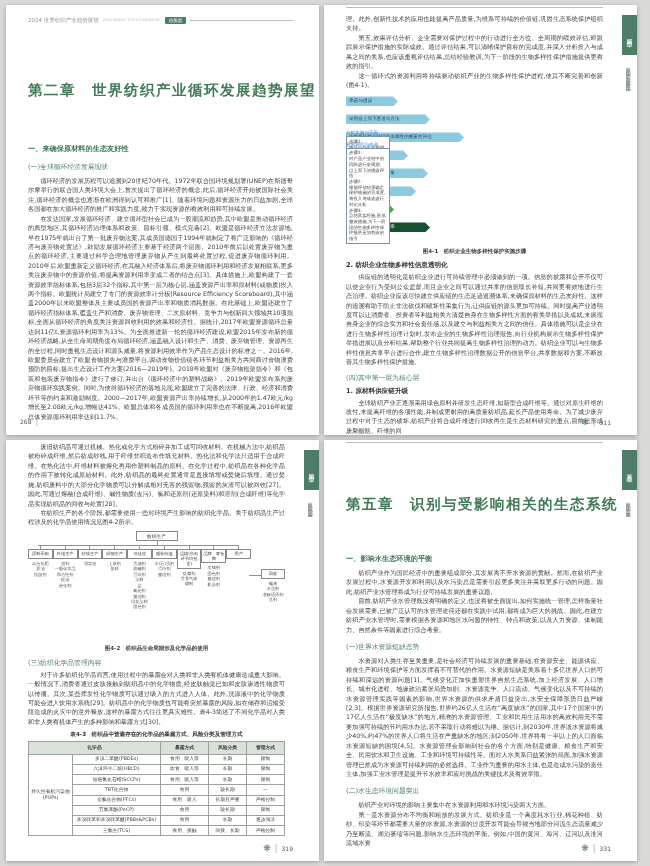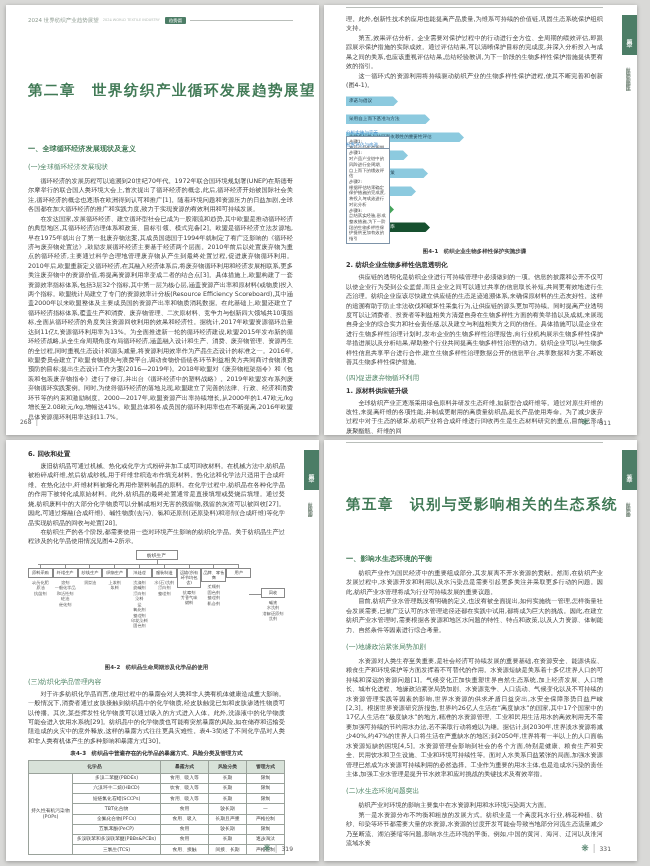--- a/index.html
+++ b/index.html
@@ -100,21 +100,21 @@
 
   <section class="page">
     <div class="inner even">
       <div class="running-head">
         <span class="rh-cn">2024 世界纺织产业趋势展望</span>
         <span class="rh-en">2024 WORLD TEXTILE INDUSTRY TREND OUTLOOK</span>
         <span class="rh-badge">趋势篇</span>
         <span class="rh-rule"></span>
       </div>
       <h1 class="chapter-title mt56">第二章　世界纺织产业循环发展趋势展望</h1>
-      <h2 class="sec-h mt44">一、全球循环经济发展现状及意义</h2>
+      <h2 class="sec-h mt44">一、来确保原材料的生态友好性</h2>
       <h3 class="sub-h mt8">(一)全球循环经济发展现状</h3>
       <p class="body mt4">循环经济的发展历程可以追溯到20世纪70年代。1972年联合国环境规划署(UNEP)在斯德哥尔摩举行的联合国人类环境大会上,首次提出了循环经济的概念,此后,循环经济开始被国际社会关注,循环经济的概念也逐渐在欧洲得到认可和推广[1]。随着环境问题和资源压力的日益加剧,全球各国都在加大循环经济的推广和实践力度,致力于实现资源的有效利用和可持续发展。</p>
       <p class="body">在发达国家,发展循环经济、建立循环型社会已成为一股潮流和趋势,其中欧盟是推动循环经济的典型地区,其循环经济治理体系和政策、目标引领、模式完备[2]。欧盟是循环经济立法发源地,早在1975年就出台了第一批废弃物法案,其成员国德国于1994年就制定了有广泛影响的《循环经济与废弃物处置法》,鼓励发展循环经济主要基于经济两个层面。2010年前后以处置废弃物为重点的循环经济,主要通过科学合理地管理废弃物从产生到最终处置过程,促进废弃物循环利用。2010年后,欧盟重新定义循环经济,在其融入经济体系后,将废弃物循环利用和经济发展相联系,更多关注废弃物中的资源价值,将提高资源利用率变成二者的结合点[3]。具体措施上,欧盟构建了一套资源效率指标体系,包括3层32个指标,其中第一层为核心层,涵盖资源产出率和原材料(或物质)投入两个指标。欧盟统计局建立了专门的资源效率计分板(Resource Efficiency Scoreboard),其中涵盖2000年以来欧盟整体及主要成员国的资源产出率和物质消耗数据。在此基础上,欧盟还建立了循环经济指标体系,覆盖生产和消费、废弃物管理、二次原材料、竞争力与创新四大领域共10项指标,全面从循环经济的角度关注资源回收利用的效果和经济性。据统计,2017年欧盟资源循环总量达到11亿t,资源循环利用率为13%。为全面推进新一轮的循环经济建设,欧盟2015年发布新的循环经济战略,从全生命周期角度布局循环经济,涵盖融入设计和生产、消费、废弃物管理、资源再生的全过程,同时重视生态设计和源头减量,将资源利用效率作为产品生态设计的标准之一。2016年,欧盟委员会建立了欧盟食物损失与浪费平台,调动食物价值链各环节利益相关方共同商讨食物浪费预防的目标;提出生态设计工作方案(2016—2019年)。2018年欧盟对《废弃物框架指令》和《包装和包装废弃物指令》进行了修订,并出台《循环经济中的塑料战略》。2019年欧盟发布系列废弃物循环实践案例。同时,为使得循环经济的落地兑现,欧盟建立了完善的法律、行政、经济和消费环节等的约束和激励制度。2000—2017年,欧盟资源产出率持续增长,从2000年的1.47欧元/kg增长至2.08欧元/kg,增幅达41%。欧盟总体和各成员国的循环利用率也在不断提高,2016年欧盟总体资源循环利用率达到11.7%。</p>
     </div>
     <div class="pageno-left">
       <span>268</span>
         <span class="pn-bar">|</span>
     </div>
   </section>
 
@@ -198,38 +198,37 @@
 根据评估结果确定保护措施的完成度,将投入与成效进行对比分析
 步骤3:
 总结落实经验,形成整改措施,为下一阶段的生物多样性保护提供更加有效的指引</div>
             </div>
           </div>
       </div>
       <div class="fig-caption">图4-1　纺织企业生物多样性保护实施步骤</div>
 
       <h3 class="num-h mt6">2. 纺织企业生物多样性信息透明化</h3>
       <p class="body mt2">供应链的透明化是纺织企业进行可持续管理中必须做到的一项。信息的披露和公开不仅可以使企业行为受到公众监督,而且企业之间可以通过共享的信息取长补短,共同更有效地进行生态治理。纺织企业应该尽快建立供应链的生态足迹追溯体系,来确保原材料的生态友好性。这样的追溯有助于防止非法砍伐和破坏性采集行为,让供应链的源头更加可持续。同时提高产业透明度可以让消费者、投资者等利益相关方清楚自身在生物多样性方面的有关举措以及成就,来展现自身企业的综合实力和社会责任感,以及建立与利益相关方之间的信任。具体措施可以是企业在进行生物多样性治理计划时,发布企业的生物多样性治理报告,向行业机构展示生物多样性保护举措进展以及分析结果,帮助整个行业共同提高生物多样性治理的动力。纺织企业可以与生物多样性信息共享平台进行合作,建立生物多样性治理数据公开的信息平台,共享数据和方案,不断改善其生物多样性保护措施。</p>
-      <h3 class="sub-h mt6">(四)促进废弃物循环利用</h3>
+      <h3 class="sub-h mt6">(四)其中第一层为核心层</h3>
       <h3 class="num-h mt4">1. 原材料供应链升级</h3>
       <p class="body mt2">全球纺织产业正逐渐采用绿色原料并研发生态纤维,如新型合成纤维等。通过对原生纤维的改性,来提高纤维的各项性能,并制成更耐用的高质量纺织品,延长产品使用寿命。为了减少废弃过程中对于生态的破坏,纺织产业将合成纤维进行回收再生是生态材料研究的重点,目前已形成废聚酯瓶、纤维的回</p>
     </div>
     <div class="side-tab">
       <div class="tab-chap">第四章</div>
       <div class="tab-title">世界纺织产业助力生物多样性保护趋势展望</div>
     </div>
     <div class="pageno-right">
       <span class="pn-logo">❋</span>
         <span class="pn-bar">|</span>
         <span>311</span>
     </div>
   </section>
 
   <section class="page">
     <div class="inner">
-      <h3 class="num-h mt10">6. 回收和处置</h3>
       <p class="body mt2">废旧纺织品可通过机械、热化或化学方式粉碎并加工成可回收材料。在机械方法中,纺织品被粉碎成纤维,然后纺成纱线,用于纤维非织造布作填充材料。热化法和化学法只适用于合成纤维。在热化法中,纤维材料被熔化再用作塑料制品的原料。在化学过程中,纺织品在各种化学品的作用下被转化成原始材料。此外,纺织品的最终处置通常是直接填埋或焚烧后填埋。通过焚烧,纺织废料中的大部分化学物质可以分解成相对无害的残留物,残留的灰渣可以被回收[27]。因此,可通过熔融(合成纤维)、碱性物质(去污)、氯和还原剂(还原染料)和溶剂(合成纤维)等化学品实现纺织品的回收与处置[28]。</p>
       <p class="body">在纺织生产的各个阶段,都需要使用一些对环境产生影响的纺织化学品。关于纺织品生产过程涉及的化学品使用情况见图4-2所示。</p>
 
       <div class="fig42">
         <div class="root">纺织生产</div>
         <div class="root-stub"></div>
         <div class="row-line"></div>
         <div class="stages">
 
             <div class="stage">
@@ -393,21 +392,21 @@
     </div>
   </section>
 
   <section class="page">
     <div class="inner">
       <div class="top-rule"></div>
       <h1 class="chapter-title mt52">第五章　识别与受影响相关的生态系统</h1>
       <h2 class="sec-h mt40">一、影响水生态环境的平衡</h2>
       <p class="body mt4">纺织产业作为国民经济中的重要组成部分,其发展离不开水资源的贡献。然而,在纺织产业发展过程中,水资源开发和利用以及水污染总是需要引起更多关注并采取更多行动的问题。因此,纺织产业水管理将成为行业可持续发展的重要议题。</p>
       <p class="body">目前,纺织产业水管理既没有明确的定义,也没有被全面提出,如何实施统一管理,怎样衡量社会发展需要,已被广泛认可的水管理途径还都在实践中试用,都将成为巨大的挑战。因此,在建立纺织产业水管理时,需要根据各资源和地区水问题的特性、特点和政策,以及人力资源、体制能力、自然条件等因素进行综合考量。</p>
-      <h3 class="sub-h mt8">(一)地缘政治紧张局势加剧</h3>
+      <h3 class="sub-h mt8">(一)世界水资源短缺态势</h3>
       <p class="body mt4">水资源对人类生存至关重要,是社会经济可持续发展的重要基础,在资源安全、能源供应、粮食生产和环境保护等方面发挥着不可替代的作用。水资源短缺是关系着十多亿世界人口的可持续和深远的资源问题[1]。气候变化正加快重塑世界自然生态系统,加上经济发展、人口增长、城市化进程、地缘政治紧张局势加剧、水资源竞争、人口流动、气候变化以及不可持续的水资源管理实践等因素的影响,世界水资源的供求矛盾日益突出,水安全保障形势日益严峻[2,3]。根据世界资源研究所报告,世界约26亿人生活在“高度缺水”的国家,其中17个国家中的17亿人生活在“极度缺水”的地方,精准的水资源管理、工业和民用生活用水的高效利用无不需要加强可持续的节约用水办法,若不采取行动将难以为继。据估计,到2030年,世界淡水资源将减少40%,约47%的世界人口将生活在严重缺水的地区;到2050年,世界将有一半以上的人口面临水资源短缺的困境[4,5]。水资源管理会影响到社会的各个方面,特别是健康、粮食生产和安全、民用饮水和卫生设施、工业和环境可持续性等。面对人水关系日益紧张的局面,加强水资源管理已然成为水资源可持续利用的必然选择。工业作为重要的用水主体,也是造成水污染的责任主体,加强工业水管理是提升节水效率和应对挑战的关键技术及有效举措。</p>
       <h3 class="sub-h mt8">(二)水生态环境问题突出</h3>
       <p class="body mt4">纺织产业对环境的影响主要集中在水资源利用和水环境污染两大方面。</p>
       <p class="body">第一是水资源分布不均衡和粗放的发展方式。纺织业是一个高度耗水行业,棉花种植、纺纱、印染等环节都需要大量的水资源,水资源的过度开发可能会导致当地部分河流生态流量减少乃至断流、湖泊萎缩等问题,影响水生态环境的平衡。例如,中国的黄河、海河、辽河以及淮河流域水资</p>
     </div>
     <div class="side-tab">
       <div class="tab-chap">第五章</div>
       <div class="tab-title">世界纺织产业水管理趋势展望</div>
     </div>
     <div class="pageno-right">

